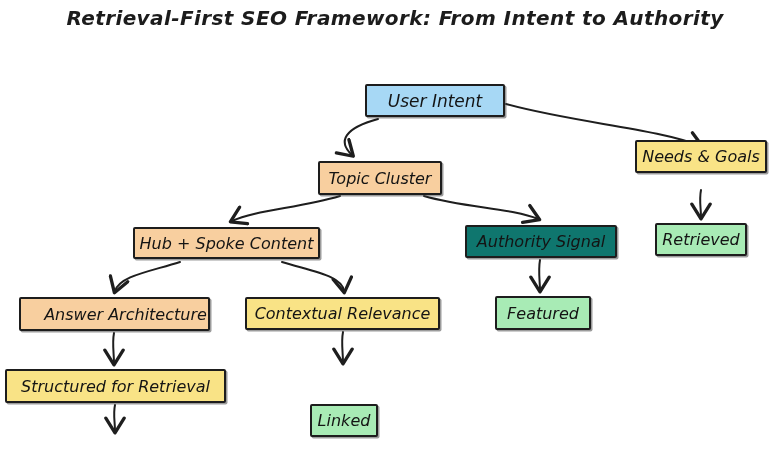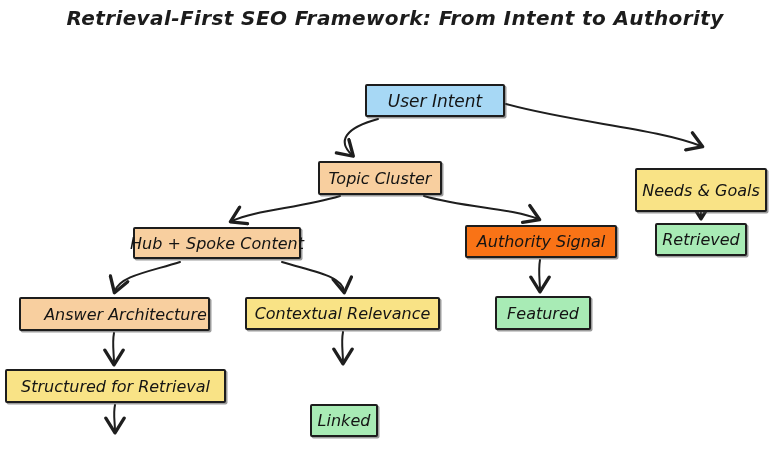--- a/index.html
+++ b/index.html
@@ -13,23 +13,23 @@
   }
   .edges{position:absolute;left:0;top:0;width:780px;height:470px;}
   .node{
     position:absolute;display:flex;align-items:center;justify-content:center;
     border:2px solid #1d1d1d;border-radius:2px;box-sizing:border-box;
     font-size:16px;font-style:italic;font-weight:500;color:#141414;
     box-shadow:1.5px 1.5px 0 rgba(75,75,75,.55);white-space:nowrap;
   }
   #n-user-intent{left:365px;top:84px;width:140px;height:33px;font-size:17px;}
   #n-topic-cluster{left:318px;top:161px;width:124px;height:34px;}
-  #n-needs-goals{left:635px;top:168px;width:132px;height:44px;}
+  #n-needs-goals{left:635px;top:140px;width:132px;height:33px;}
   #n-retrieved{left:655px;top:223px;width:92px;height:33px;text-align:right;}
-  #n-hub-spoke{left:133px;top:227px;width:168px;height:32px;}
+  #n-hub-spoke{left:133px;top:227px;width:187px;height:32px;}
   #n-authority-signal{left:465px;top:225px;width:152px;height:33px;}
   #n-featured{left:495px;top:296px;width:96px;height:34px;}
   #n-answer-architecture{left:19px;top:297px;width:191px;height:34px;padding-left:22px;}
   #n-contextual-relevance{left:245px;top:297px;width:195px;height:33px;}
   #n-structured-retrieval{left:5px;top:369px;width:221px;height:34px;}
   #n-linked{left:310px;top:368px;width:68px;height:33px;}
   #n-trusted{left:76px;top:437px;width:78px;height:32px;}
 </style>
 </head>
 <body>
@@ -57,20 +57,20 @@
       <path d="M343,332 C341,342 343,353 343,362" marker-end="url(#arrow)"></path>
       <path d="M115,405 C113,414 115,422 115,431" marker-end="url(#arrow)"></path>
     </g>
   </svg>
 
   <div class="node" id="n-user-intent" style="background-color: rgb(167, 216, 245);">User Intent</div>
   <div class="node" id="n-topic-cluster" style="background-color: rgb(248, 207, 159);">Topic Cluster</div>
   <div class="node" id="n-needs-goals" style="background-color: rgb(249, 227, 134);">Needs &amp; Goals</div>
   <div class="node" id="n-retrieved" style="background-color: rgb(168, 235, 181);">Retrieved</div>
   <div class="node" id="n-hub-spoke" style="background-color: rgb(248, 207, 159);">Hub + Spoke Content</div>
-  <div class="node" id="n-authority-signal" style="background-color: #f97316;">Authority Signal</div>
+  <div class="node" id="n-authority-signal" style="background-color: #0f766e;">Authority Signal</div>
   <div class="node" id="n-featured" style="background-color: rgb(168, 235, 181);">Featured</div>
   <div class="node" id="n-answer-architecture" style="background-color: rgb(248, 207, 159);">Answer Architecture</div>
   <div class="node" id="n-contextual-relevance" style="background-color: rgb(249, 227, 134);">Contextual Relevance</div>
   <div class="node" id="n-structured-retrieval" style="background-color: rgb(249, 227, 134);">Structured for Retrieval</div>
   <div class="node" id="n-linked" style="background-color: rgb(168, 235, 181); margin-top: 36px;">Linked</div>
 
 </div>
 
 </body></html>

